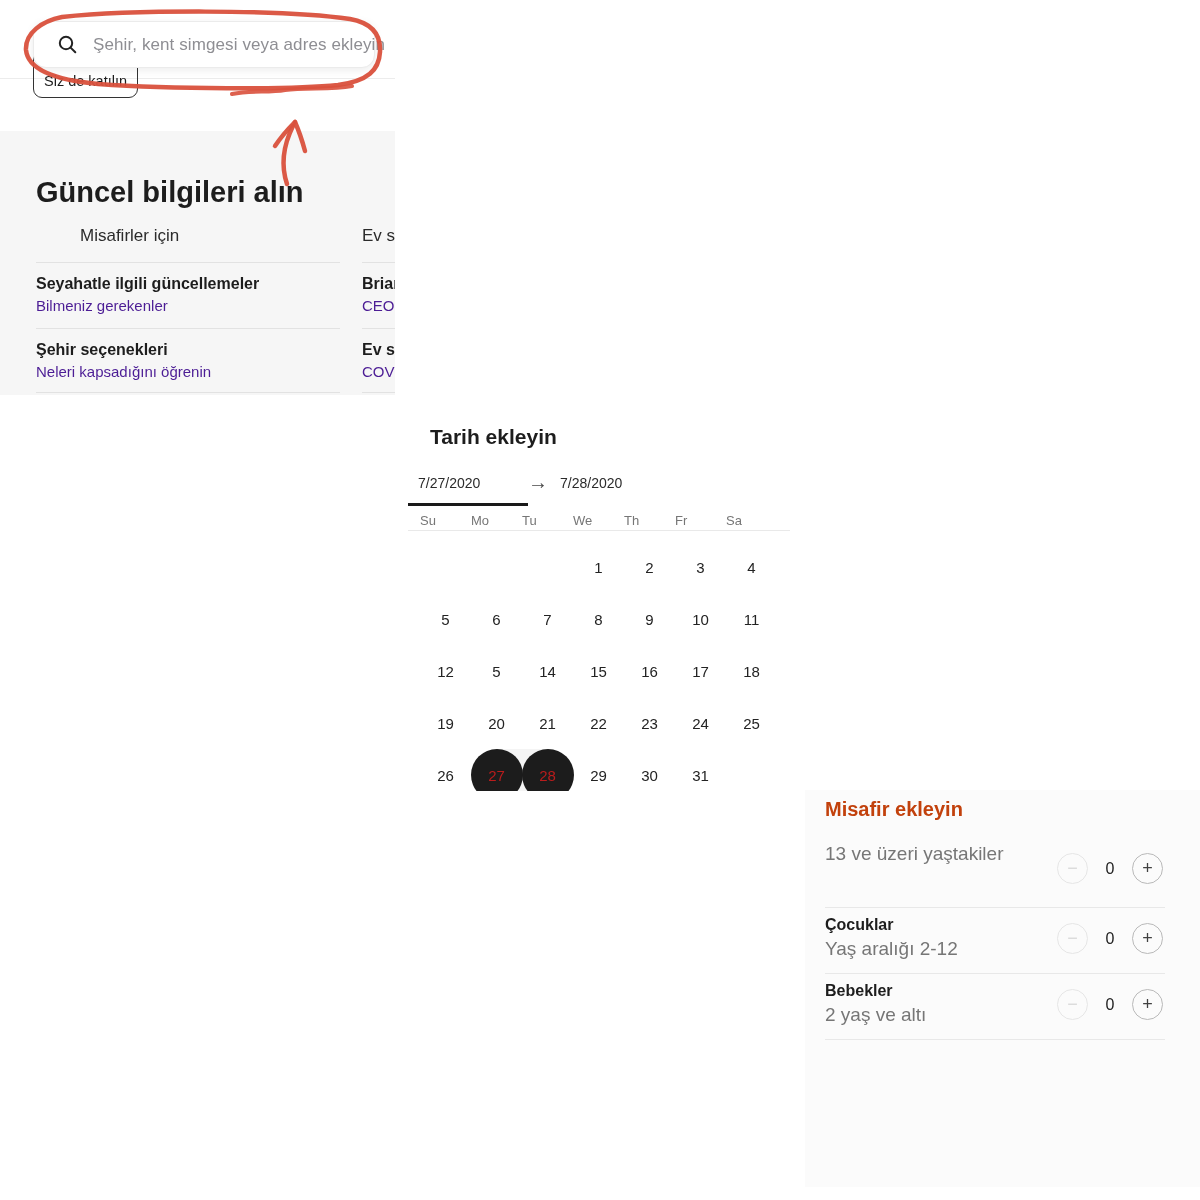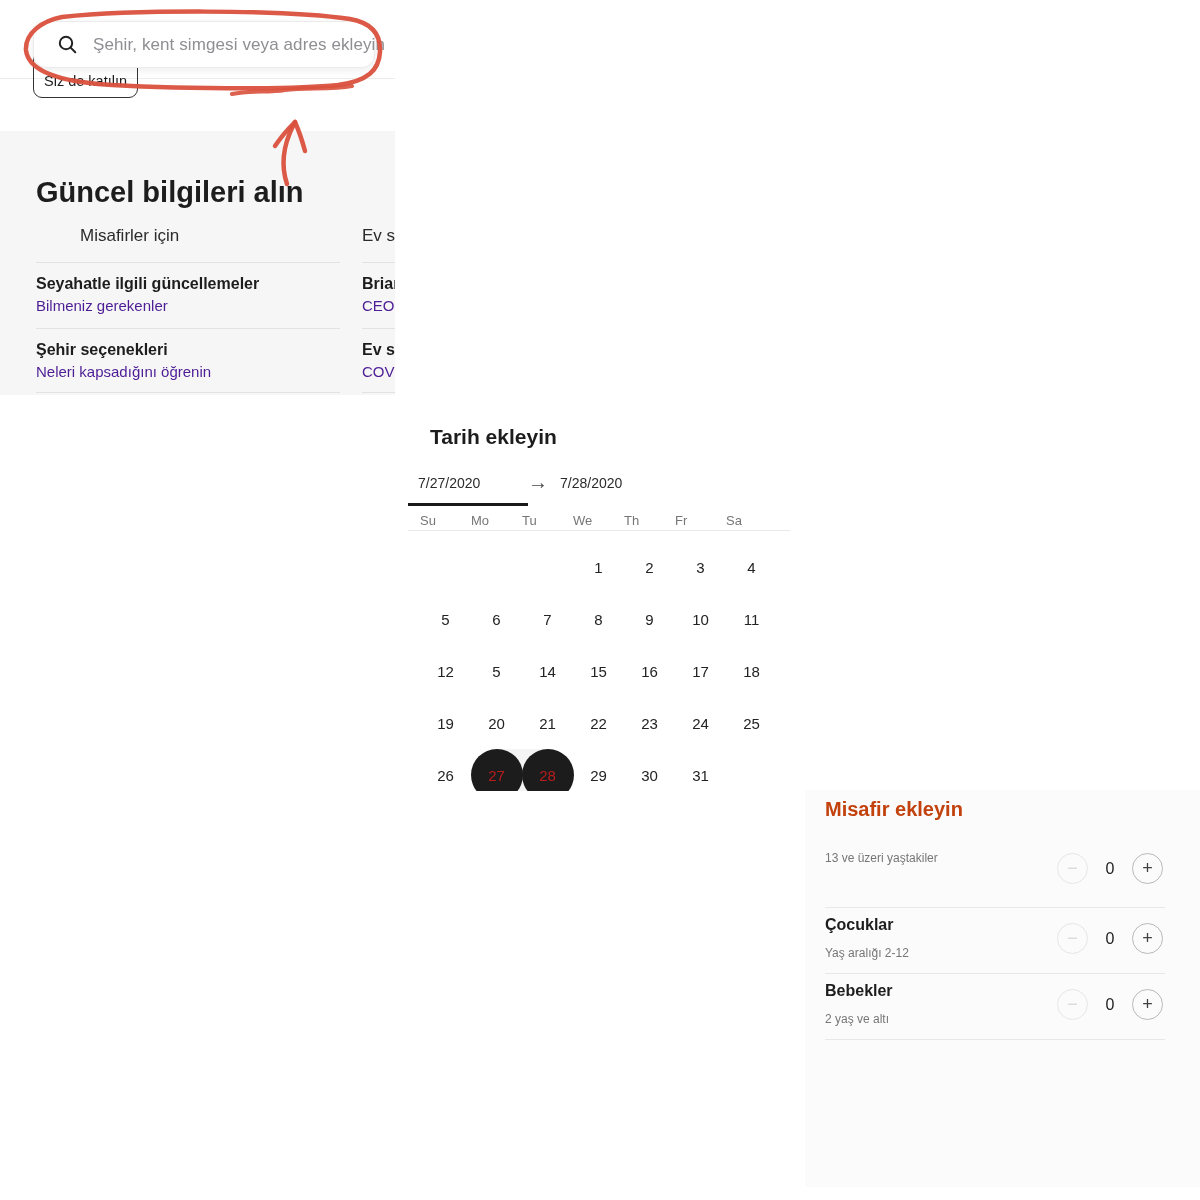--- a/index.html
+++ b/index.html
@@ -45,21 +45,21 @@
   .day.sel::before { content:""; position:absolute; width:52px; height:52px; border-radius:50%;
                      background:#1c1c1c; z-index:0; }
   .day b { position:relative; z-index:1; font-weight:normal; }
   .range-band { position:absolute; left:88px; top:341px; width:52px; height:50px; background:#f4f4f4; }
 
   
   .shot-guests { position:absolute; left:805px; top:790px; width:395px; height:397px; background:#fbfbfb; overflow:hidden; }
   .g-title { position:absolute; left:20px; top:8px; font-size:20px; font-weight:bold; color:#c2410c; }
   .g-row { position:absolute; left:20px; width:345px; height:62px; }
   .g-row .t { font-size:16px; font-weight:bold; color:#1d1d1d; margin-top:7px; }
-  .g-row .s { font-size:12px; color:#767676; margin-top:12px; }
+  .g-row .s { font-size:19px; color:#767676; margin-top:4px; }
   .g-div { position:absolute; left:20px; width:340px; height:1px; background:#e8e8e8; }
   .stepper { position:absolute; right:7px; top:14px; display:flex; align-items:center; gap:14px; }
   .step-btn { width:31px; height:31px; border-radius:50%; background:transparent; display:flex;
               align-items:center; justify-content:center; font-size:18px; cursor:pointer; }
   .step-btn.minus { border:1px solid #e6e6e6; color:#d8d8d8; }
   .step-btn.plus { border:1px solid #b9b9b9; color:#414141; }
   .step-val { width:16px; text-align:center; font-size:16px; color:#222; }
 </style>
 </head>
 <body>

